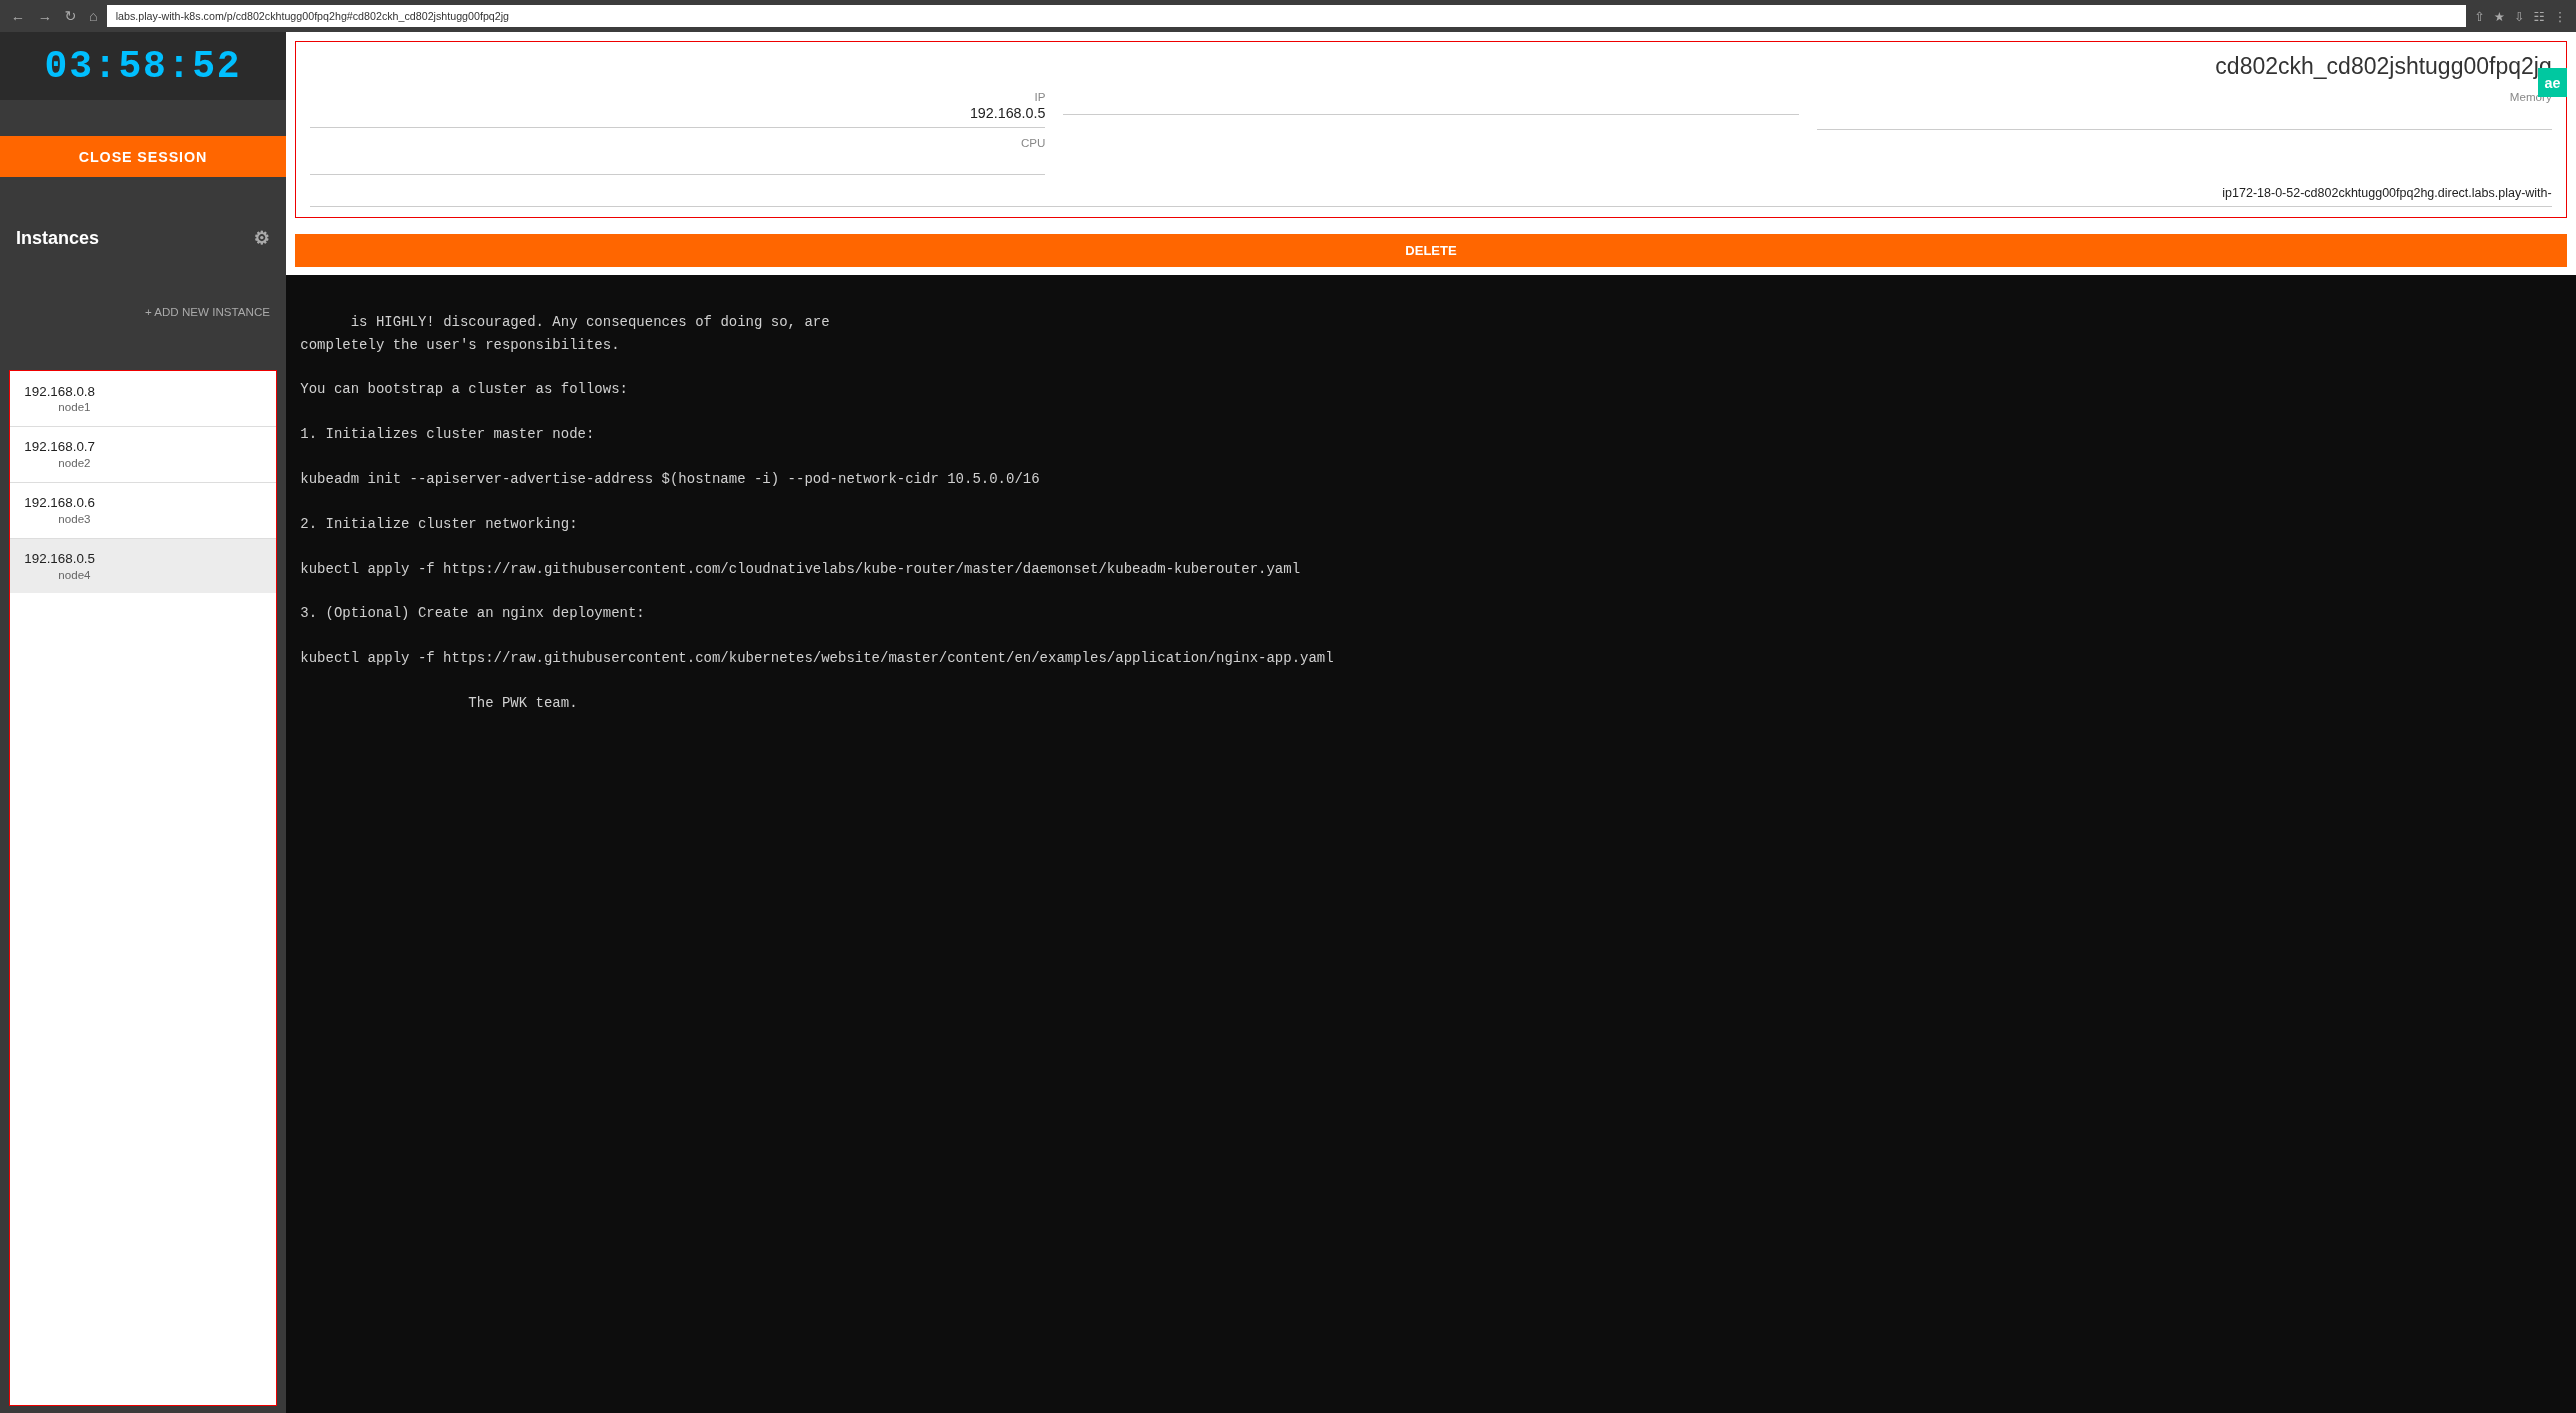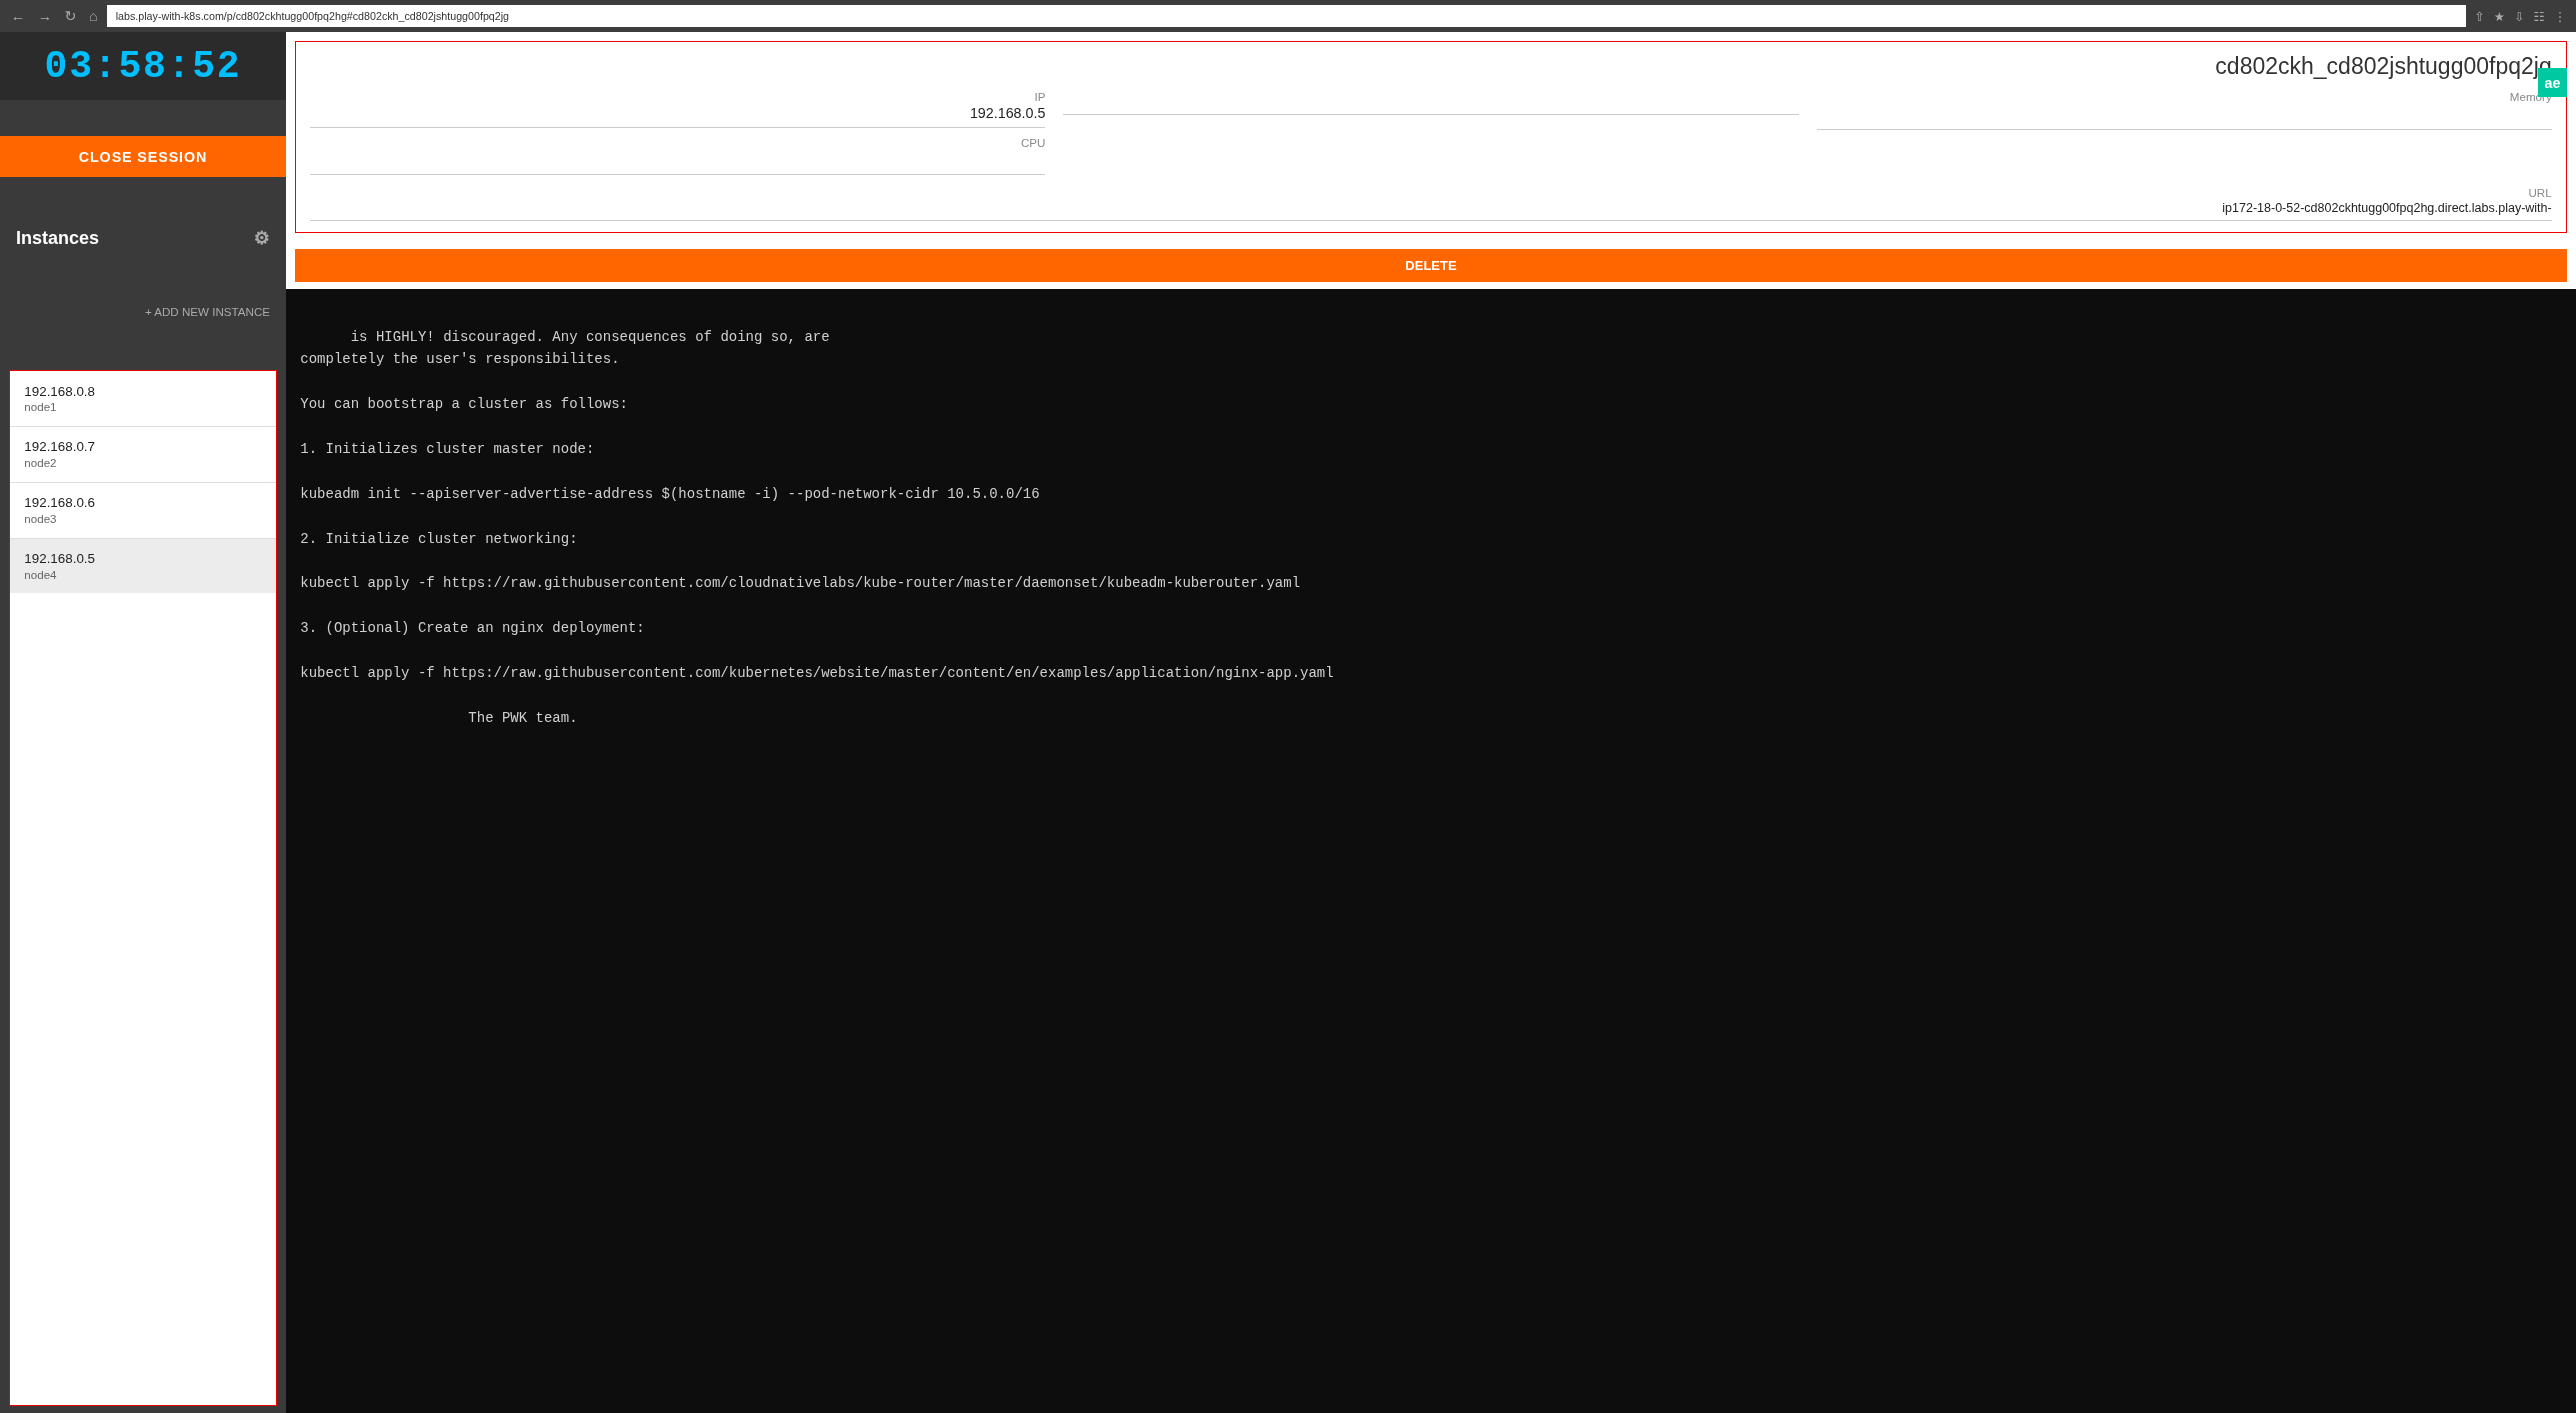--- a/index.html
+++ b/index.html
@@ -138,20 +138,21 @@
     }
     .instance-ip {
       font-size: 13.4px;
       color: #222;
       font-weight: 500;
     }
     .instance-name {
       font-size: 11.6px;
       color: #666;
       margin-top: 1.8px;
+      margin-left: 34px;
     }
 
     
     .main-content {
       flex: 1;
       display: flex;
       flex-direction: column;
       overflow: hidden;
       background: #fff;
     }
@@ -314,21 +315,20 @@
         </div>
         <div>
           <div class="info-field-label">Memory</div>
           <div class="info-field-value empty"></div>
         </div>
         <div>
           <div class="info-field-label">CPU</div>
           <div class="info-field-value empty"></div>
         </div>
         <div class="info-row-url">
-          <div class="info-field-label">URL</div>
           <div class="info-field-value">ip172-18-0-52-cd802ckhtugg00fpq2hg.direct.labs.play-with-</div>
         </div>
       </div>
     </div>
 
     <button class="delete-btn">DELETE</button>
 
     <div class="terminal">
       <span>is HIGHLY! discouraged. Any consequences of doing so, are
 completely the user's responsibilites.

